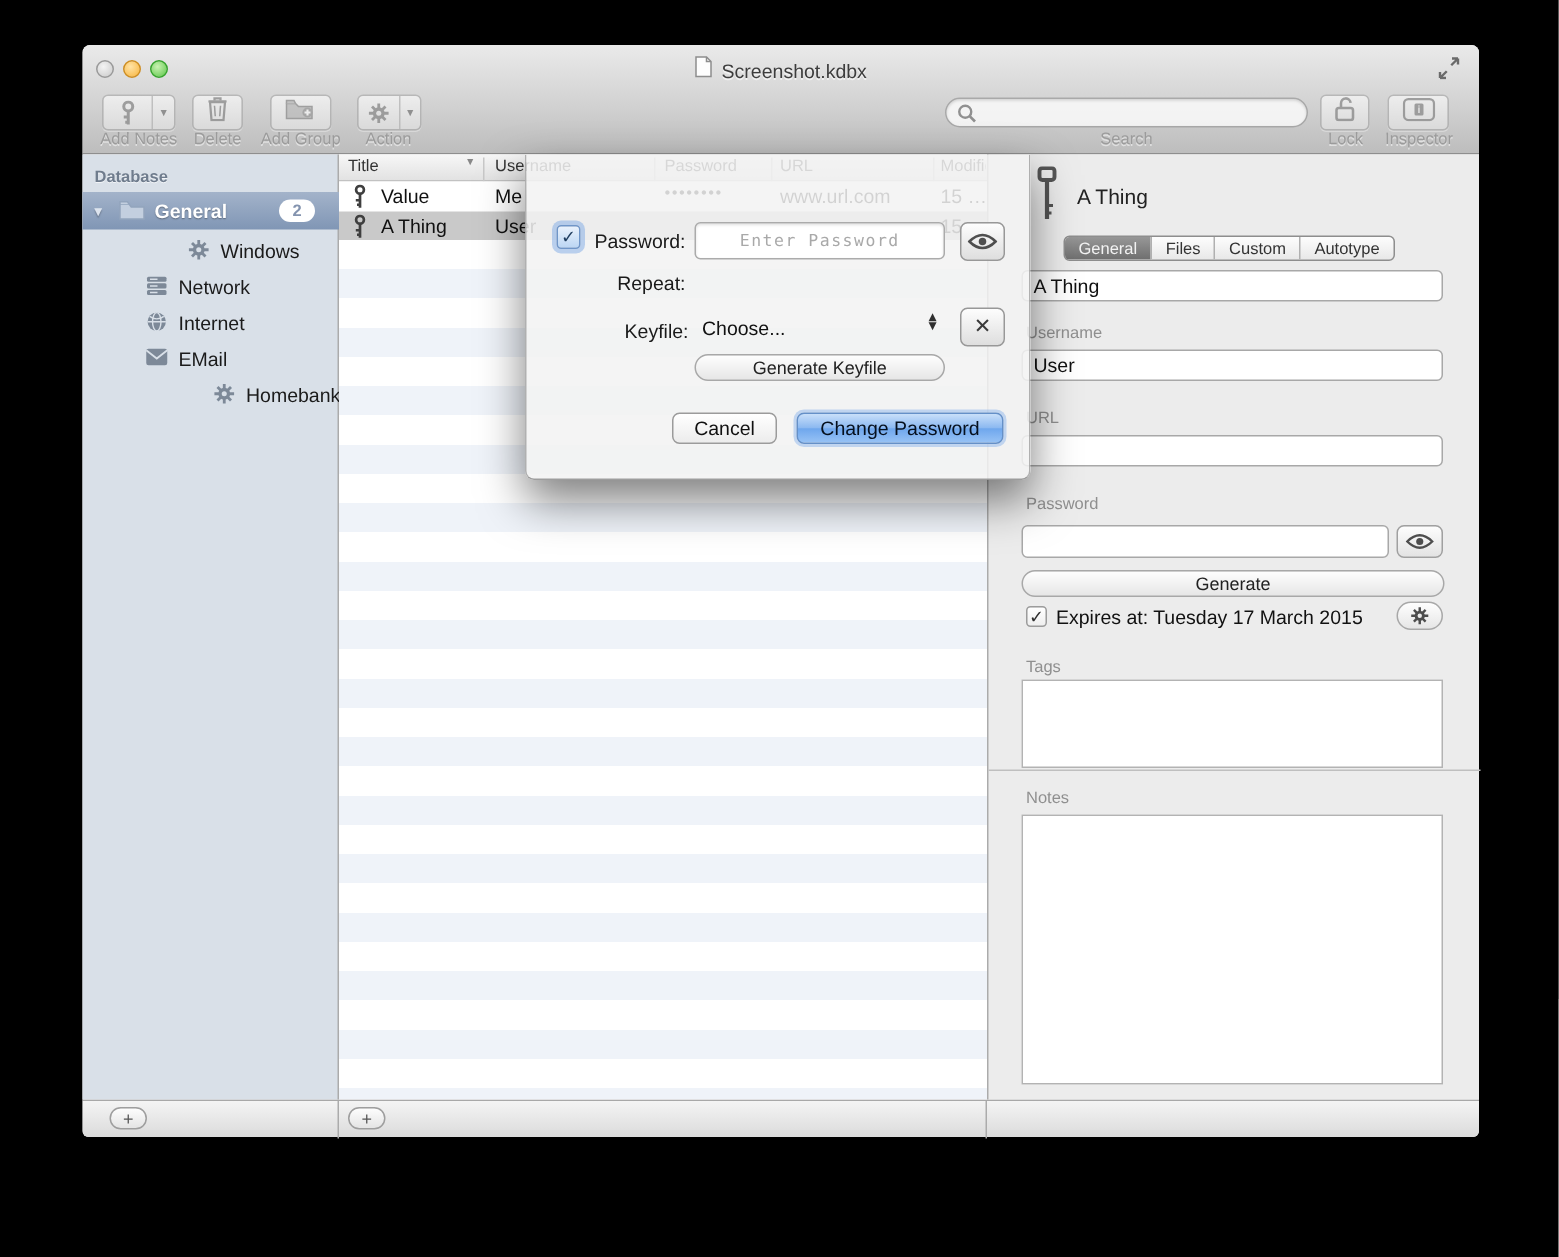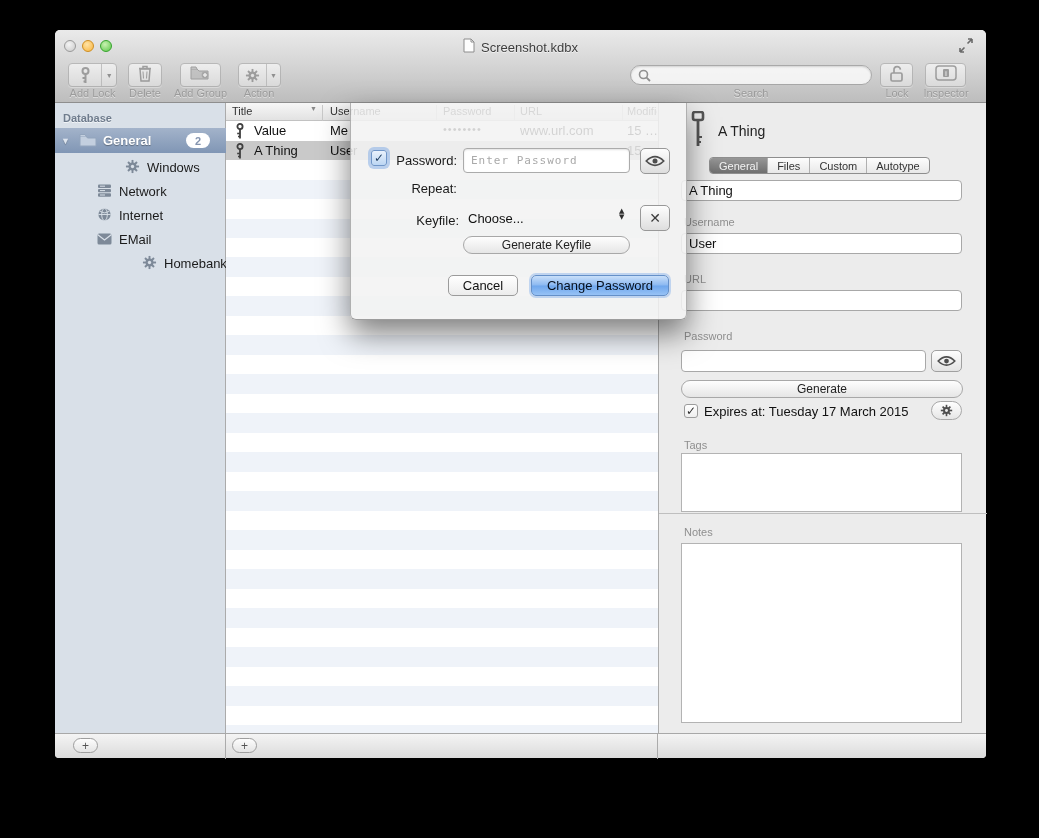--- a/index.html
+++ b/index.html
@@ -143,21 +143,21 @@
   .sh-chk { left:20px; top:47px; width:16px; height:16px;
             background:linear-gradient(#EAF2FC,#BCD6F3); border:1px solid #7096C8;
             box-shadow:0 0 0 3px rgba(125,170,230,.5); color:#1E3C5E; }
   .sh-label { position:absolute; width:88px; text-align:right; font-size:13px; color:#1A1A1A; }
   .shl-pass{left:18px; top:50px;} .shl-repeat{left:18px; top:78px;} .shl-keyfile{left:20px; top:110px;}
   .sh-field { position:absolute; left:112px; width:167px; height:25px; background:#FFF;
               border:1px solid #ABABAB; border-radius:4px; outline:none;
               font-family:"DejaVu Sans Mono",monospace; font-size:11px; color:#222;
               padding:0 7px; box-shadow:inset 0 1px 2px rgba(0,0,0,.12); }
   .sh-field::placeholder { color:#A9A9A9; letter-spacing:1px; }
-  .shf-pass{top:45px;} .shf-repeat{top:73px;}
+  .shf-pass{top:45px;text-align:center;} .shf-repeat{top:73px;}
   .sh-sqbtn { position:absolute; left:289px; width:30px; height:26px; border-radius:5px;
               background:linear-gradient(#FDFDFD,#DEDEDE); border:1px solid #989898;
               display:flex; align-items:center; justify-content:center;
               font-size:14px; font-weight:bold; color:#3A3A3A; }
   .sh-eye{top:45px;} .sh-clear{top:102px; font-family:"DejaVu Sans",sans-serif;}
   .sh-choose { position:absolute; left:117px; top:108px; font-size:13px; color:#111; }
   .sh-stepper { position:absolute; left:268px; top:105px; font-size:7px; line-height:6px; color:#2E2E2E;
                 text-align:center; font-family:"DejaVu Sans",sans-serif; }
   .sh-genkey { left:112px; top:133px; width:167px; height:18px; }
   .sh-cancel { position:absolute; left:97px; top:172px; width:70px; height:21px; border-radius:5px;
@@ -200,21 +200,21 @@
         <span class="tb-main" style="width:33px;">
           <svg width="11" height="17" viewBox="0 0 11 17">
               <circle cx="5.5" cy="4" r="3" fill="none" stroke="#7E7E7E" stroke-width="2"></circle>
               <line x1="5.5" y1="7" x2="5.5" y2="16" stroke="#7E7E7E" stroke-width="2"></line>
               <line x1="5.5" y1="11" x2="2.5" y2="11" stroke="#7E7E7E" stroke-width="2"></line>
               <line x1="5.5" y1="14.5" x2="3.5" y2="14.5" stroke="#7E7E7E" stroke-width="2"></line>
             </svg>
         </span>
         <span class="tb-arrow" style="width:15px;">▼</span>
       </div>
-      <div class="tb-label" style="left:7px; width:61px;">Add Lock</div>
+      <div class="tb-label" style="left:7px; width:61px;">Add Notes</div>
 
       <div class="tb-btn" style="left:73px; width:34px;">
         <span>
           <svg width="14" height="17" viewBox="0 0 14 17">
               <path d="M2 4 h10 l-1 12 h-8 z" fill="none" stroke="#7E7E7E" stroke-width="1.5"></path>
               <line x1="1" y1="3.5" x2="13" y2="3.5" stroke="#7E7E7E" stroke-width="1.5"></line>
               <path d="M5 3 v-1.5 h4 V3" fill="none" stroke="#7E7E7E" stroke-width="1.5"></path>
               <line x1="5" y1="6.5" x2="5.5" y2="13.5" stroke="#7E7E7E"></line>
               <line x1="9" y1="6.5" x2="8.5" y2="13.5" stroke="#7E7E7E"></line>
             </svg>

